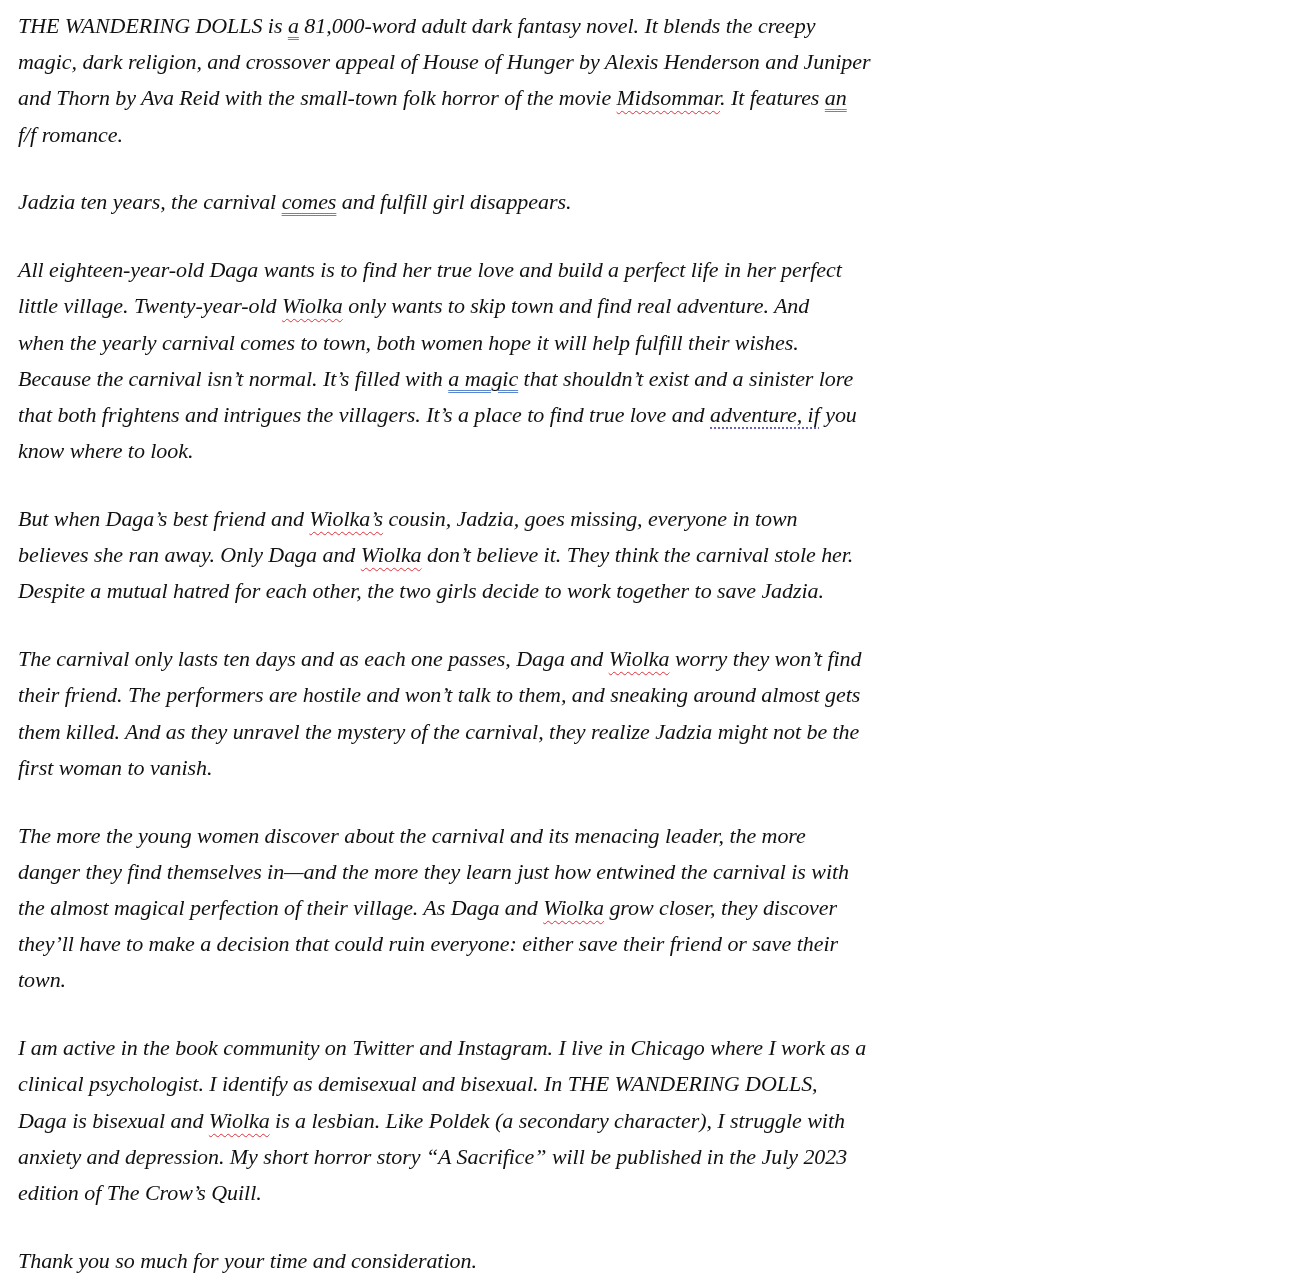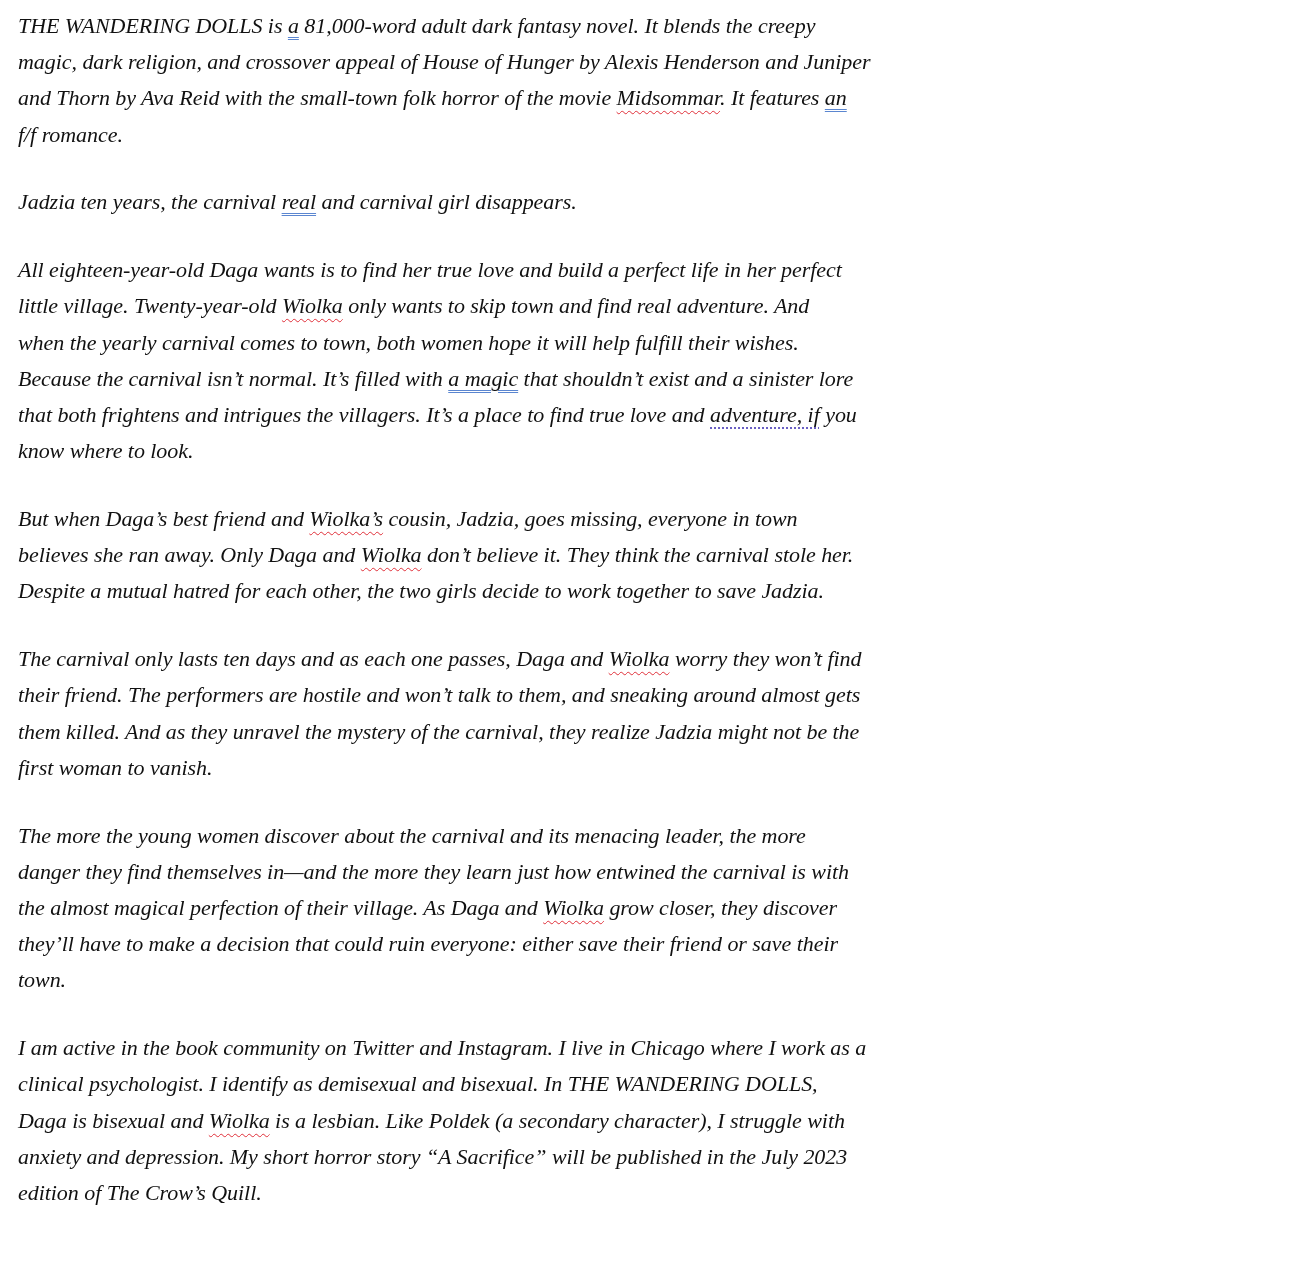--- a/index.html
+++ b/index.html
@@ -51,19 +51,20 @@
     text-decoration-color: #6a5fc4;
     text-decoration-thickness: 2px;
     text-underline-offset: 5px;
   }
 </style>
 </head>
 <body>
 
 <div class="doc" id="doc">
     <div class="para"><span class="line"><span>THE WANDERING DOLLS is </span><span class="grammar">a</span><span> 81,000-word adult dark fantasy novel. It blends the creepy</span></span><span class="line"><span>magic, dark religion, and crossover appeal of House of Hunger by Alexis Henderson and Juniper</span></span><span class="line"><span>and Thorn by Ava Reid with the small-town folk horror of the movie </span><span class="spell">Midsommar</span><span>. It features </span><span class="grammar">an</span></span><span class="line"><span>f/f romance.</span></span></div>
-    <div class="para"><span class="line"><span>Jadzia ten years, the carnival </span><span class="grammar">real</span><span> and carnival girl disappears.</span></span></div>
+    <div class="para"><span class="line"><span>Jadzia ten years, the carnival </span><span class="grammar">comes</span><span> and fulfill girl disappears.</span></span></div>
     <div class="para"><span class="line"><span>All eighteen-year-old Daga wants is to find her true love and build a perfect life in her perfect</span></span><span class="line"><span>little village. Twenty-year-old </span><span class="spell">Wiolka</span><span> only wants to skip town and find real adventure. And</span></span><span class="line"><span>when the yearly carnival comes to town, both women hope it will help fulfill their wishes.</span></span><span class="line"><span>Because the carnival isn’t normal. It’s filled with </span><span class="grammar">a magic</span><span> that shouldn’t exist and a sinister lore</span></span><span class="line"><span>that both frightens and intrigues the villagers. It’s a place to find true love and </span><span class="style">adventure, if</span><span> you</span></span><span class="line"><span>know where to look.</span></span></div>
     <div class="para"><span class="line"><span>But when Daga’s best friend and </span><span class="spell">Wiolka’s</span><span> cousin, Jadzia, goes missing, everyone in town</span></span><span class="line"><span>believes she ran away. Only Daga and </span><span class="spell">Wiolka</span><span> don’t believe it. They think the carnival stole her.</span></span><span class="line"><span>Despite a mutual hatred for each other, the two girls decide to work together to save Jadzia.</span></span></div>
     <div class="para"><span class="line"><span>The carnival only lasts ten days and as each one passes, Daga and </span><span class="spell">Wiolka</span><span> worry they won’t find</span></span><span class="line"><span>their friend. The performers are hostile and won’t talk to them, and sneaking around almost gets</span></span><span class="line"><span>them killed. And as they unravel the mystery of the carnival, they realize Jadzia might not be the</span></span><span class="line"><span>first woman to vanish.</span></span></div>
     <div class="para"><span class="line"><span>The more the young women discover about the carnival and its menacing leader, the more</span></span><span class="line"><span>danger they find themselves in—and the more they learn just how entwined the carnival is with</span></span><span class="line"><span>the almost magical perfection of their village. As Daga and </span><span class="spell">Wiolka</span><span> grow closer, they discover</span></span><span class="line"><span>they’ll have to make a decision that could ruin everyone: either save their friend or save their</span></span><span class="line"><span>town.</span></span></div>
     <div class="para"><span class="line"><span>I am active in the book community on Twitter and Instagram. I live in Chicago where I work as a</span></span><span class="line"><span>clinical psychologist. I identify as demisexual and bisexual. In THE WANDERING DOLLS,</span></span><span class="line"><span>Daga is bisexual and </span><span class="spell">Wiolka</span><span> is a lesbian. Like Poldek (a secondary character), I struggle with</span></span><span class="line"><span>anxiety and depression. My short horror story “A Sacrifice” will be published in the July 2023</span></span><span class="line"><span>edition of The Crow’s Quill.</span></span></div>
+    <div class="para"><span class="line"><span>Thank you so much for your time and consideration.</span></span></div>
   </div>
 
 </body></html>

